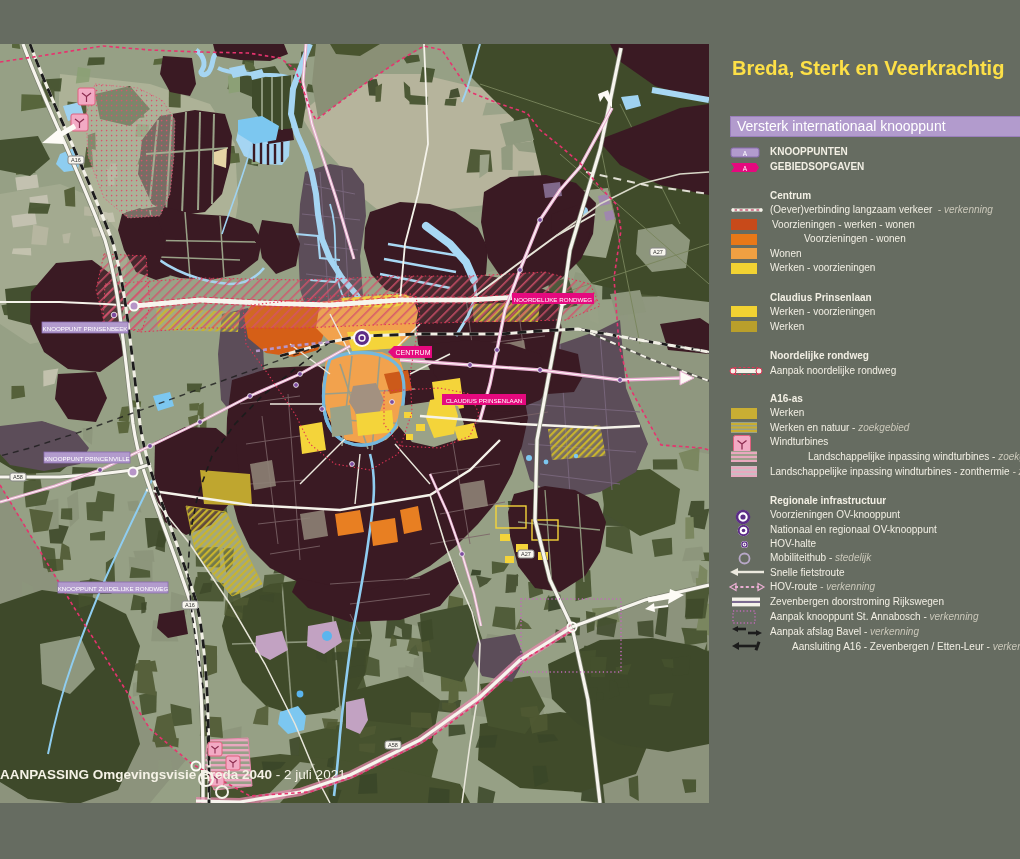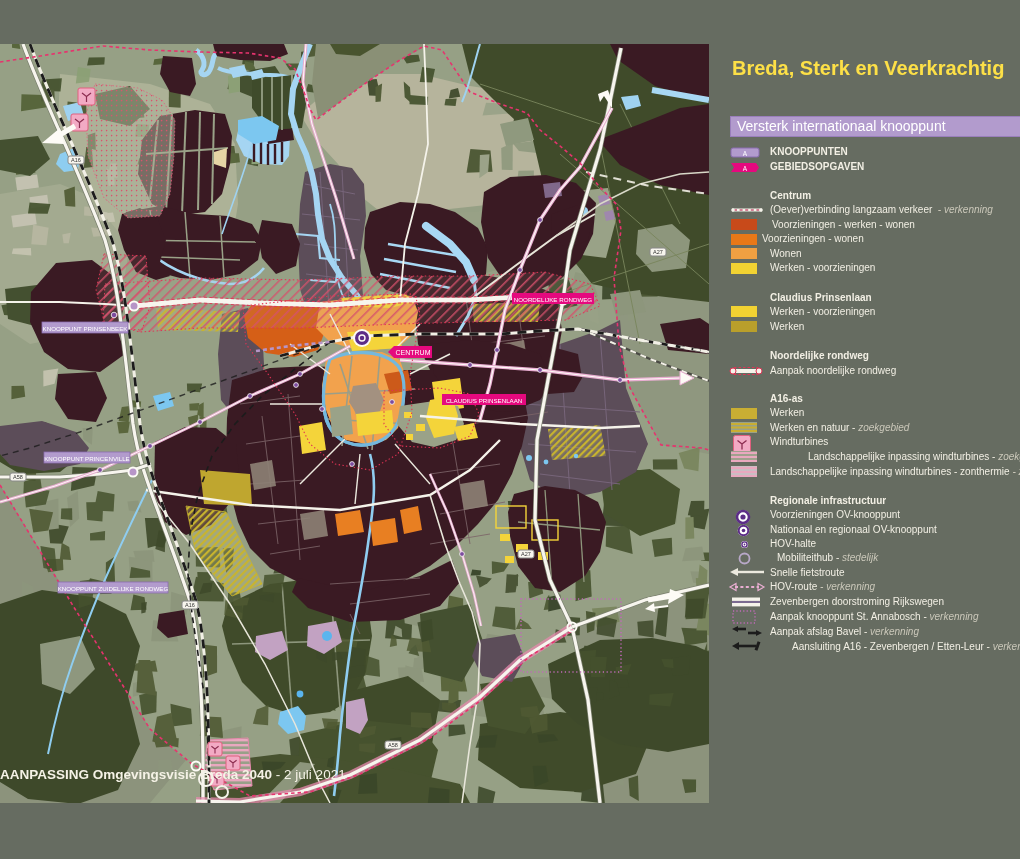--- a/index.html
+++ b/index.html
@@ -1070,21 +1070,21 @@
     <circle cx="3" cy="5" r="1.8" fill="#f5f3ea"></circle>
     <circle cx="31" cy="5" r="1.8" fill="#f5f3ea"></circle>
   </svg>
 
 <div class="leg" style="left:770px;top:204px;">(Oever)verbinding langzaam verkeer&nbsp; <i>- verkenning</i></div>
 
 <div class="ic" style="left:731px;top:219px;width:26px;height:11px;background:#c84a1a;"></div>
 <div class="leg" style="left:772px;top:219px;">Voorzieningen - werken - wonen</div>
 
 <div class="ic" style="left:731px;top:234px;width:26px;height:11px;background:#e87818;"></div>
-<div class="leg" style="left:762px;top:233px;">Voorzieningen - wonen</div>
+<div class="leg" style="left:804px;top:233px;">Voorzieningen - wonen</div>
 
 <div class="ic" style="left:731px;top:248px;width:26px;height:11px;background:#f0a042;"></div>
 <div class="leg" style="left:770px;top:248px;">Wonen</div>
 
 <div class="ic" style="left:731px;top:263px;width:26px;height:11px;background:#f2d232;"></div>
 <div class="leg" style="left:770px;top:262px;">Werken - voorzieningen</div>
 
 <div class="leg" style="left:770px;top:292px;font-weight:bold;">Claudius Prinsenlaan</div>
 
 <div class="ic" style="left:731px;top:306px;width:26px;height:11px;background:#f2d232;"></div>
@@ -1165,21 +1165,21 @@
 <svg class="ic" style="left:740px;top:540px;" width="9" height="9">
     <circle cx="4.5" cy="4.5" r="3.6" fill="#fff"></circle>
     <circle cx="4.5" cy="4.5" r="2.6" fill="none" stroke="#5c2d87" stroke-width="1.4"></circle>
     <circle cx="4.5" cy="4.5" r="0.9" fill="#5c2d87"></circle>
   </svg>
 <div class="leg" style="left:770px;top:538px;">HOV-halte</div>
 
 <svg class="ic" style="left:738px;top:552px;" width="13" height="13">
     <circle cx="6.5" cy="6.5" r="5" fill="none" stroke="#b8a8c8" stroke-width="1.8"></circle>
   </svg>
-<div class="leg" style="left:770px;top:552px;margin-left:7px;">Mobiliteithub - <i>stedelijk</i></div>
+<div class="leg" style="left:770px;top:552px;">Mobiliteithub - <i>stedelijk</i></div>
 
 <svg class="ic" style="left:728px;top:567px;" width="38" height="10">
     <line x1="8" y1="5" x2="36" y2="5" stroke="#eceadf" stroke-width="2.4"></line>
     <polygon points="10,1 2,5 10,9" fill="#eceadf"></polygon>
   </svg>
 <div class="leg" style="left:770px;top:567px;text-align:right;">Snelle fietstroute</div>
 
 <svg class="ic" style="left:728px;top:582px;" width="38" height="10">
     <line x1="7" y1="5" x2="31" y2="5" stroke="#e9aed2" stroke-width="2" stroke-dasharray="3,2.4"></line>
     <polygon points="8,1.5 2,5 8,8.5" fill="none" stroke="#e9aed2" stroke-width="1.2"></polygon>

